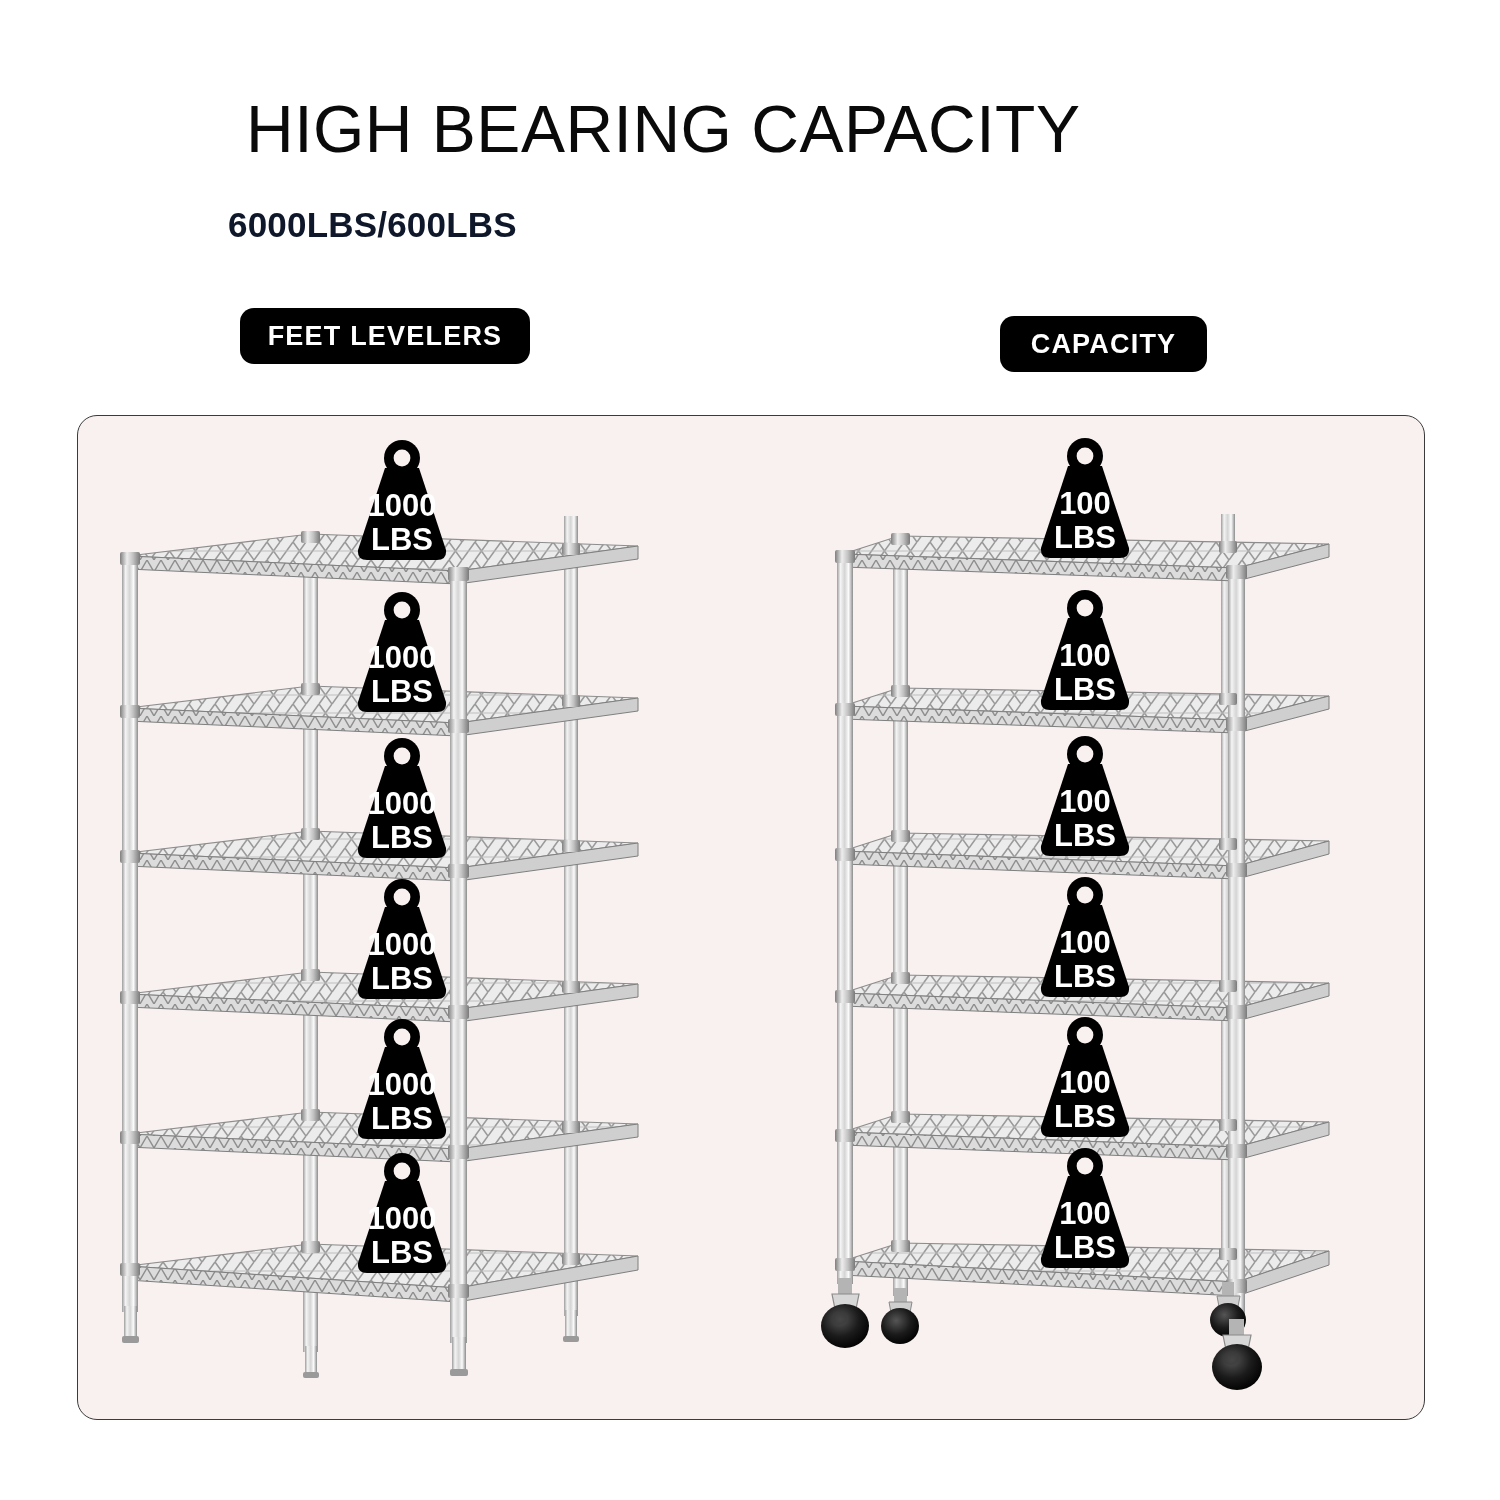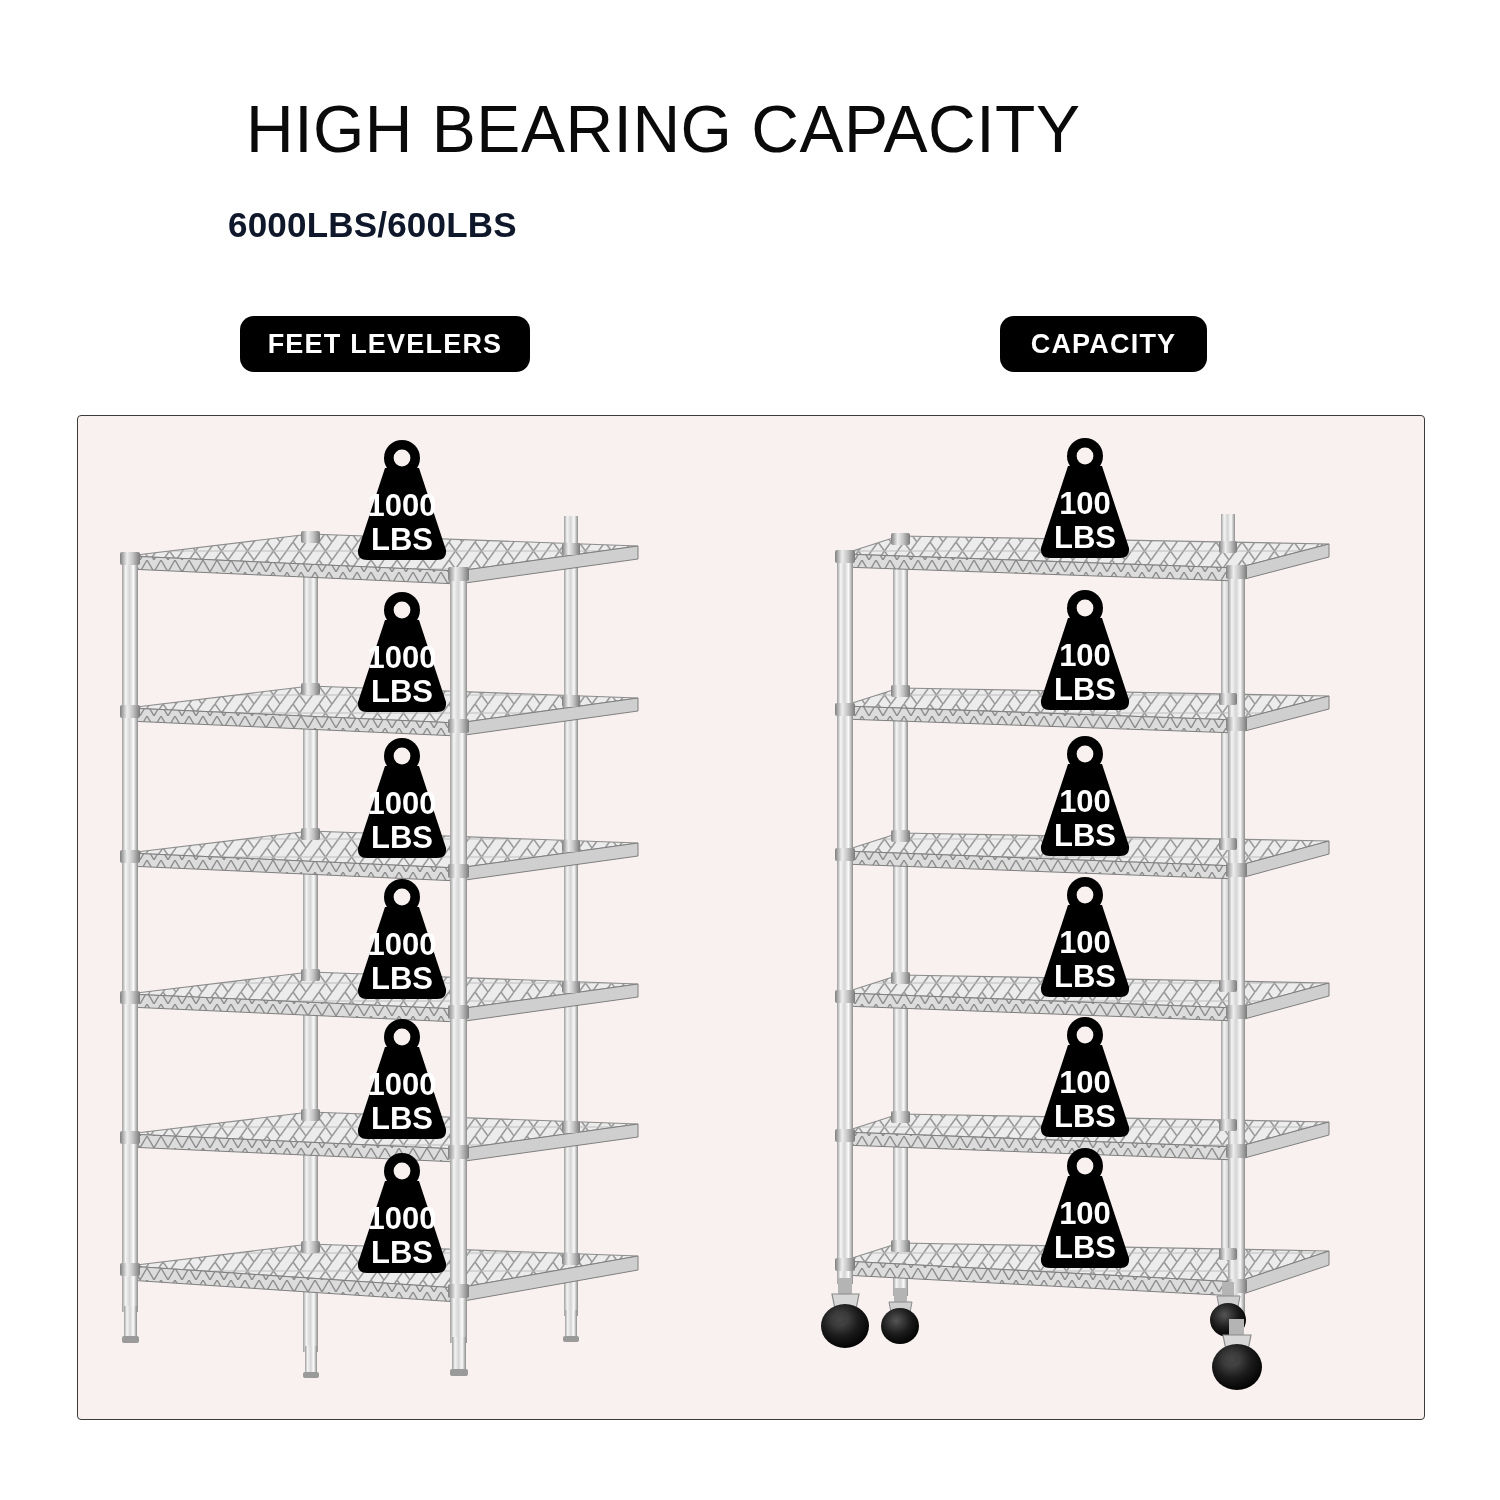--- a/index.html
+++ b/index.html
@@ -48,33 +48,33 @@
     border-radius: 14px;
     font-size: 27px;
     font-weight: 700;
     letter-spacing: 1.2px;
     display: flex;
     align-items: center;
     justify-content: center;
     height: 56px;
     white-space: nowrap;
   }
-  #badge-left  { left: 240px;  top: 316px; width: 290px; }
+  #badge-left  { left: 240px;  top: 308px; width: 290px; }
   #badge-right { left: 1000px; top: 316px; width: 207px; }
 
   
   #panel {
     position: absolute;
     left: 77px;
     top: 415px;
     width: 1348px;
     height: 1005px;
     background: #f8f1f0;
     border: 1.5px solid #3b3b3b;
-    border-radius: 4px;
+    border-radius: 20px;
     box-sizing: border-box;
     overflow: hidden;
   }
 
   
   .unit { position: absolute; top: 0; }
   #unit-left  { left: 20px;  }
   #unit-right { left: 735px; }
 
   

